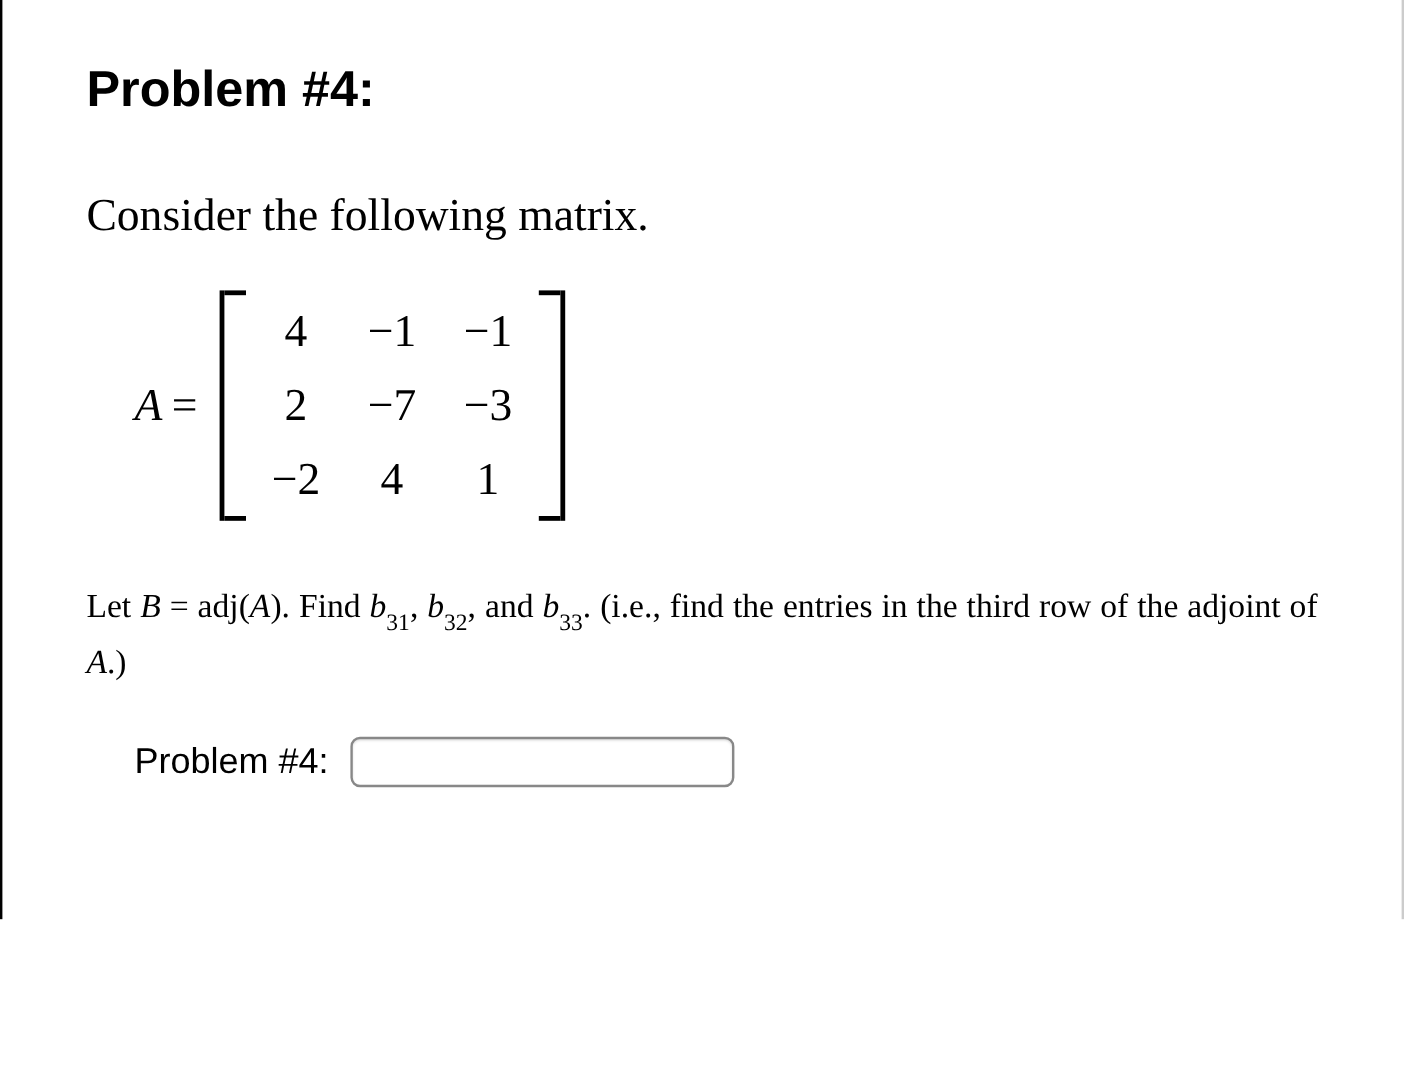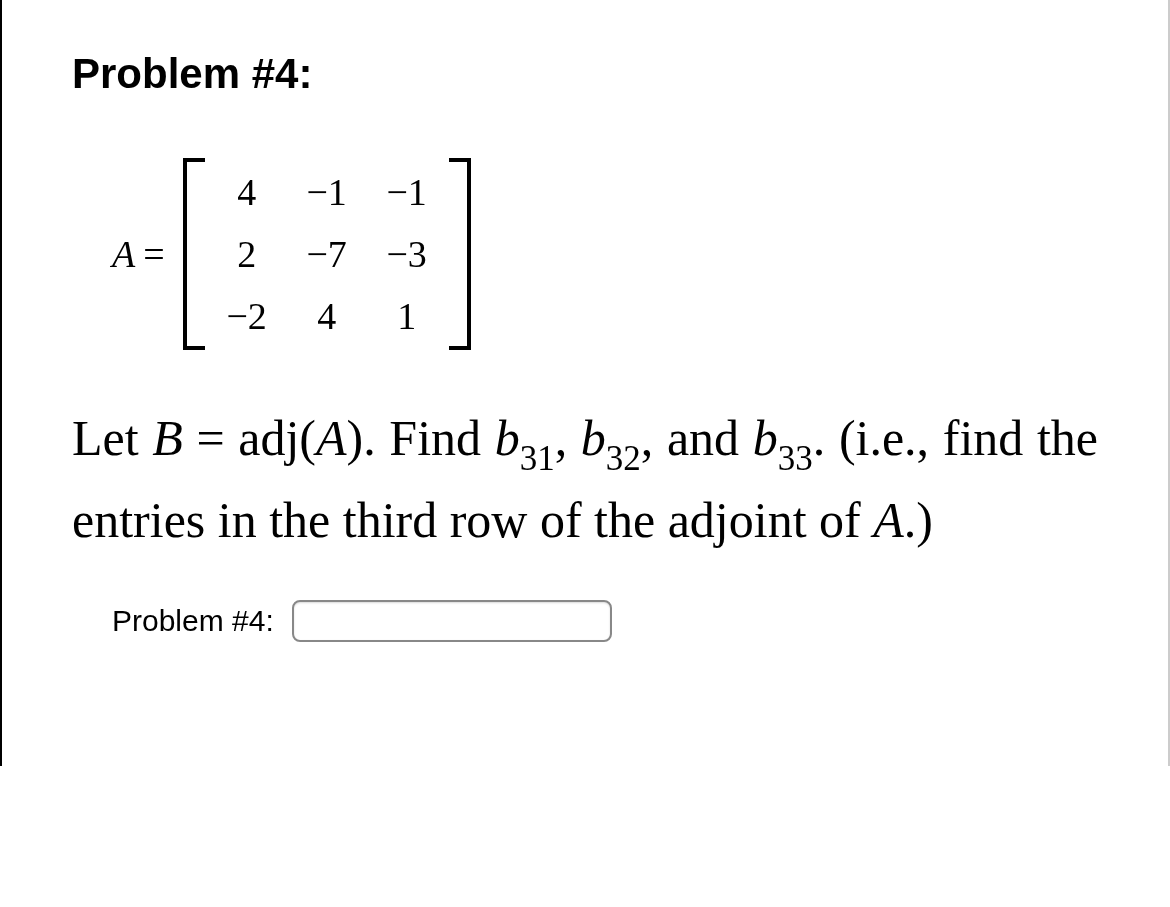--- a/index.html
+++ b/index.html
@@ -78,21 +78,21 @@
     row-gap: 18px;
     padding: 12px 20px;
     font-size: 38px;
     font-family: "Times New Roman", Times, serif;
   }
   .matrix-grid span {
     text-align: center;
     min-width: 44px;
   }
   .question {
-    font-size: 50px;
+    font-size: 28px;
     line-height: 1.55;
     text-align: justify;
     margin-bottom: 40px;
   }
   .sub {
     font-size: 0.7em;
     vertical-align: sub;
     position: relative;
     top: 4px;
   }
@@ -125,20 +125,21 @@
     max-width: 300px;
   }
 </style>
 </head>
 <body>
 
 <div class="page">
 
   <div class="title">Problem #4:</div>
 
+  <div class="intro serif">Consider the following matrix.</div>
 
   <div class="matrix-block">
     <div class="Aeq serif">
       <span>A</span><span class="eq">=</span>
     </div>
     <div class="bracket left"></div>
     <div class="matrix-grid">
       <span>4</span>
       <span>−1</span>
       <span>−1</span>

